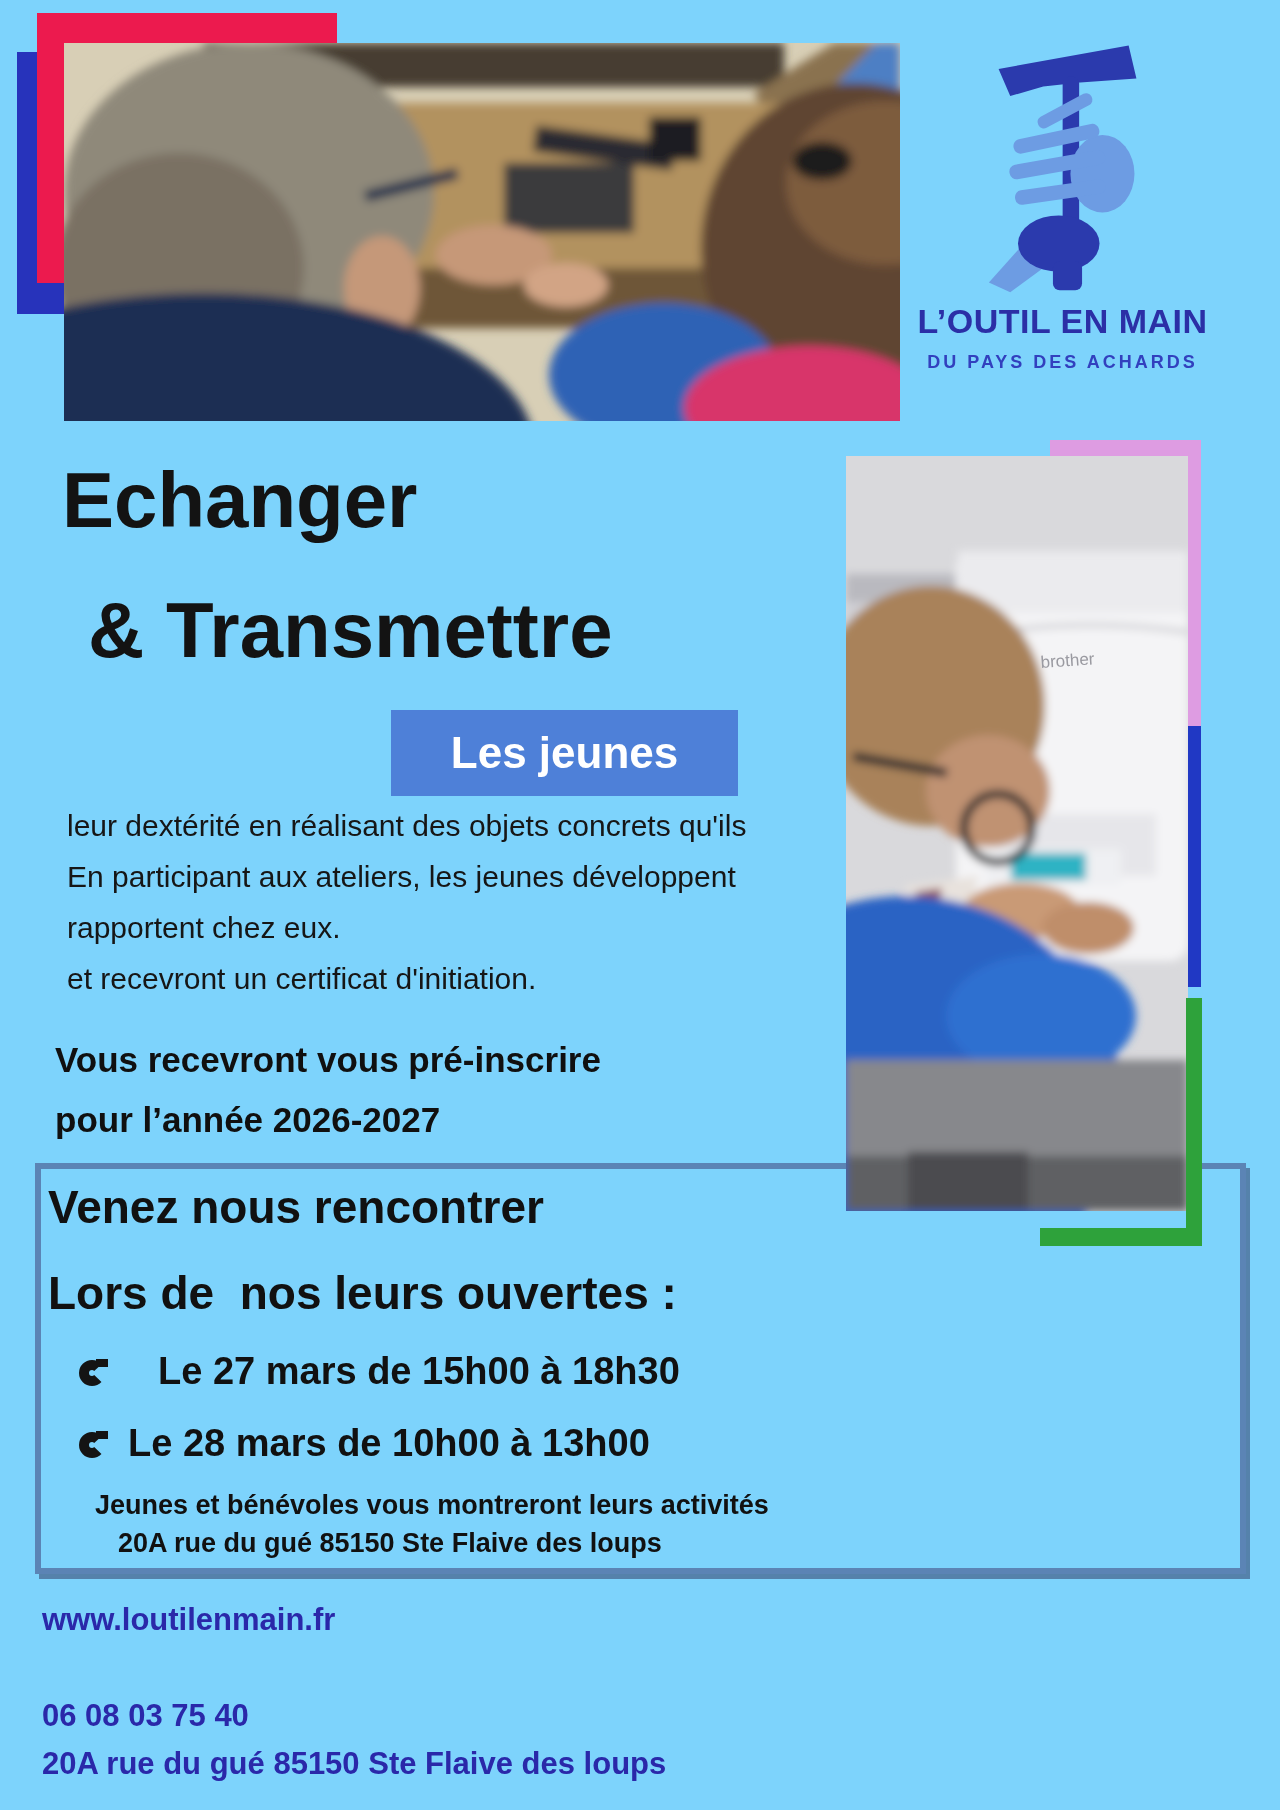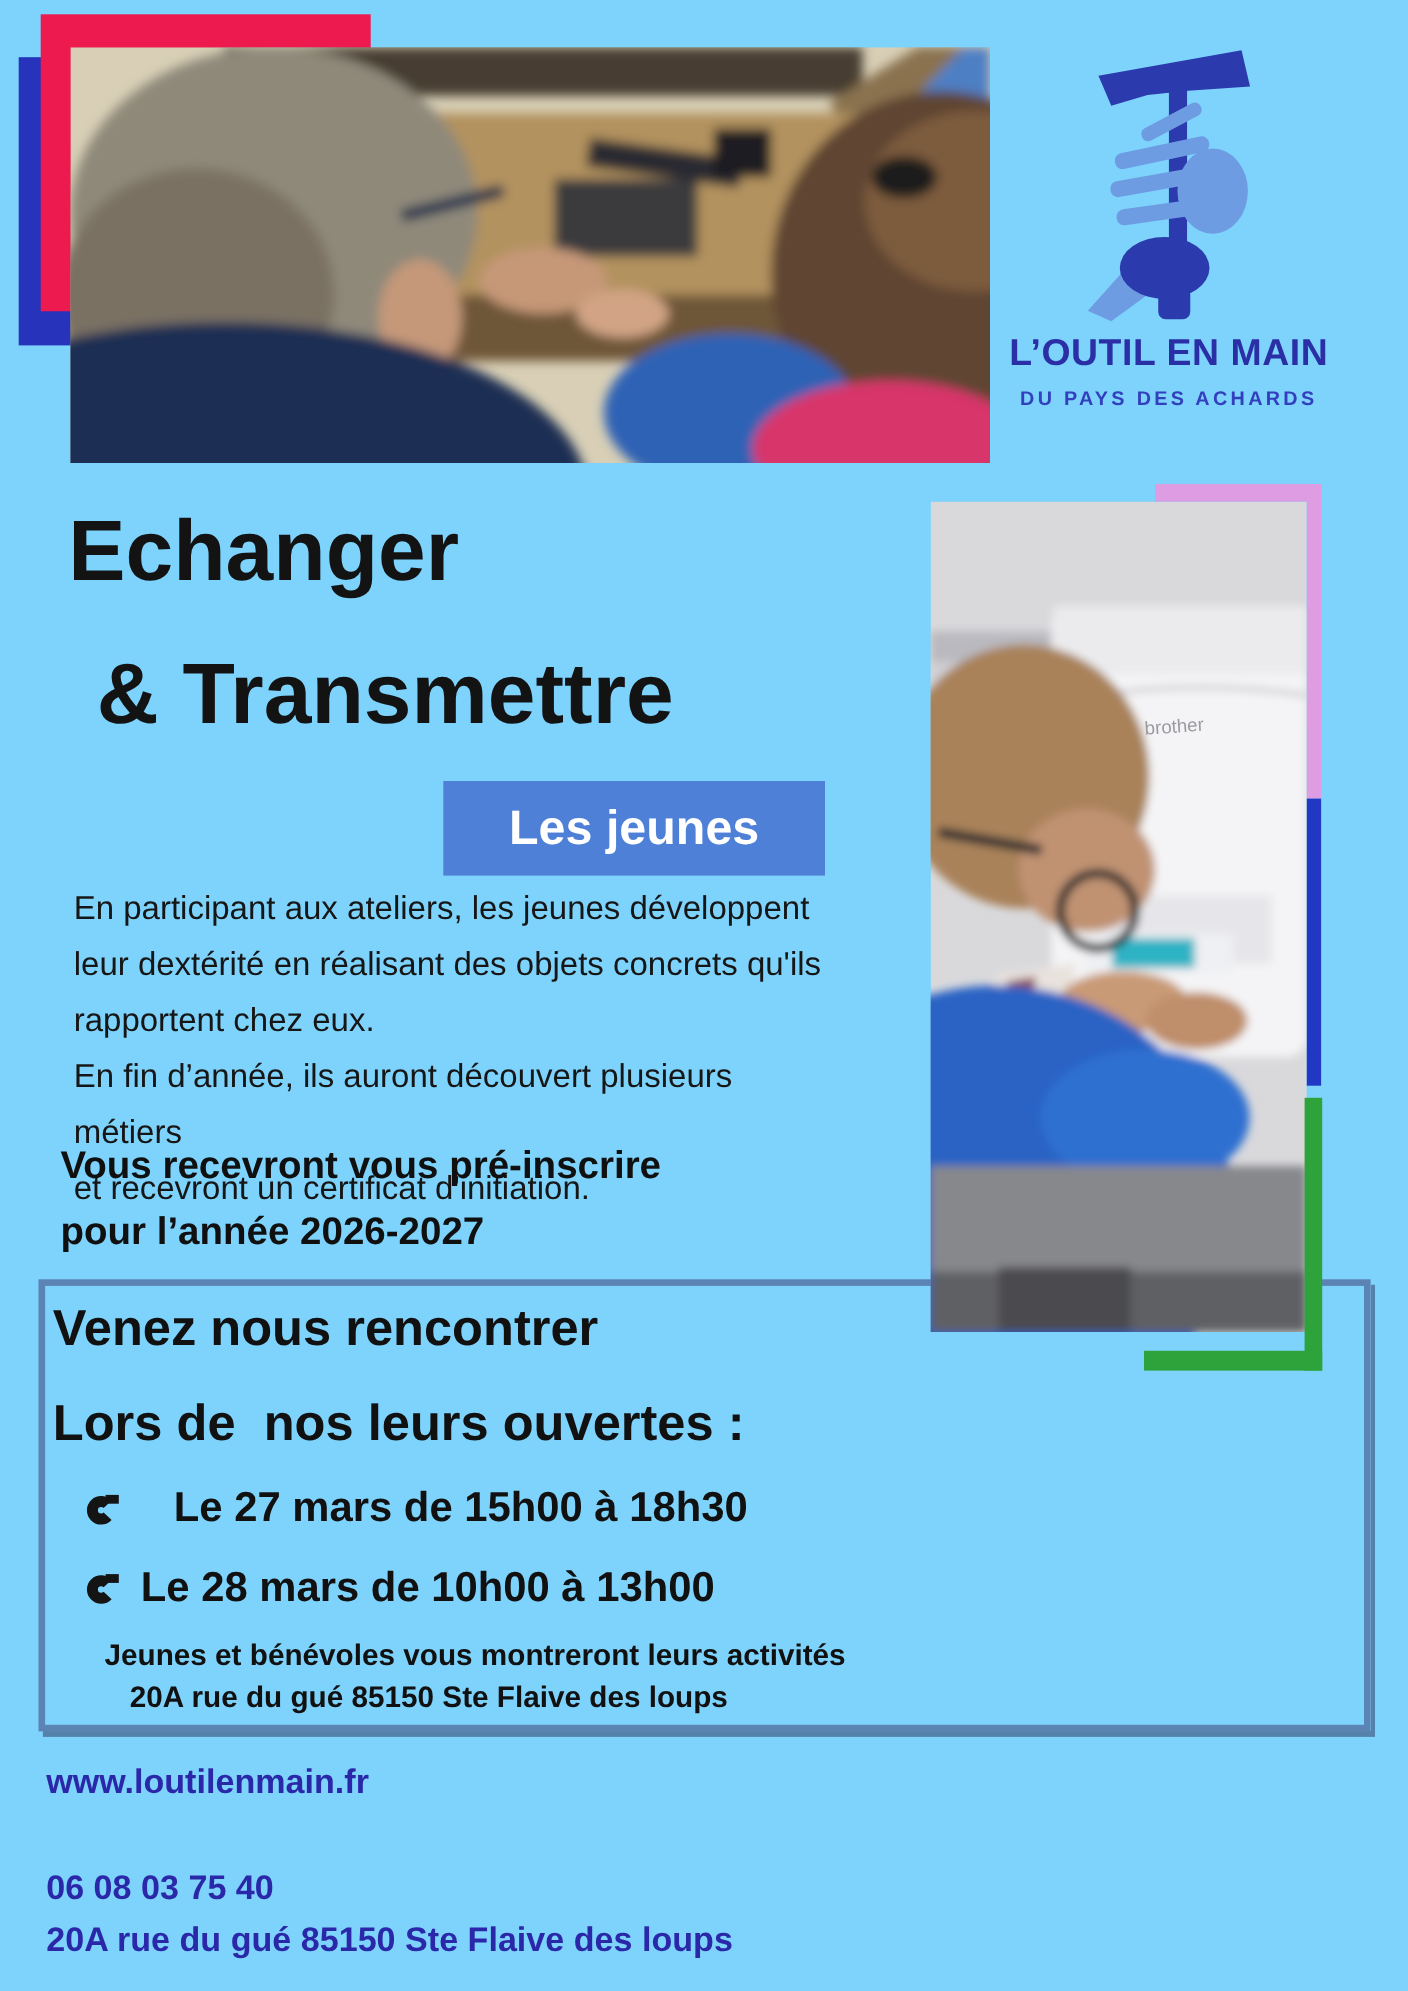--- a/index.html
+++ b/index.html
@@ -19,21 +19,21 @@
   
   .logo-graphic{left:985px;top:34px;width:165px;height:262px;z-index:2;}
   .logo-name{left:915px;top:302px;width:295px;text-align:center;
     font-size:34px;font-weight:bold;color:#2B2FA6;letter-spacing:.5px;z-index:2;}
   .logo-region{left:915px;top:352px;width:295px;text-align:center;
     font-size:18px;font-weight:bold;color:#3240BE;letter-spacing:3px;z-index:2;}
   
   .headline1{left:62px;top:460px;font-size:78px;font-weight:800;color:#131313;line-height:1.05;}
   .headline2{left:88px;top:590px;font-size:78px;font-weight:800;color:#131313;line-height:1.05;}
   
-  .badge{left:403px;top:710px;width:347px;height:86px;background:#4E80D8;
+  .badge{left:391px;top:710px;width:347px;height:86px;background:#4E80D8;
     color:#ffffff;font-size:44px;font-weight:bold;text-align:center;line-height:86px;}
   
   .intro{left:67px;top:800px;width:680px;font-size:30px;line-height:51px;color:#161616;}
   
   .prereg1{left:55px;top:1040px;font-size:35px;font-weight:bold;color:#101010;}
   .prereg2{left:55px;top:1100px;font-size:35px;font-weight:bold;color:#101010;}
   
   .open-box{left:35px;top:1163px;width:1199px;height:399px;
     border:6px solid #5B84B5;box-shadow:4px 5px 0 rgba(52,64,104,0.55);
     background:transparent;z-index:3;}
@@ -119,24 +119,23 @@
   </svg>
   <div class="abs logo-name">L’OUTIL EN MAIN</div>
   <div class="abs logo-region">DU PAYS DES ACHARDS</div>
 
   <div class="abs headline1">Echanger</div>
   <div class="abs headline2">&amp; Transmettre</div>
 
   <div class="abs badge">Les jeunes</div>
 
   <div class="abs intro">
+    <div>leur dextérité en réalisant des objets concrets qu'ils</div>
     <div>En participant aux ateliers, les jeunes développent</div>
-    <div>leur dextérité en réalisant des objets concrets qu'ils</div>
     <div>rapportent chez eux.</div>
-    <div>En fin d’année, ils auront découvert plusieurs métiers</div>
     <div>et recevront un certificat d'initiation.</div>
   </div>
 
   <div class="abs prereg1">Vous recevront vous pré-inscrire</div>
   <div class="abs prereg2">pour l’année 2026-2027</div>
 
   <div class="abs open-box"></div>
   <div class="abs box-title1">Venez nous rencontrer</div>
   <div class="abs box-title2">Lors de  nos leurs ouvertes :</div>
 

